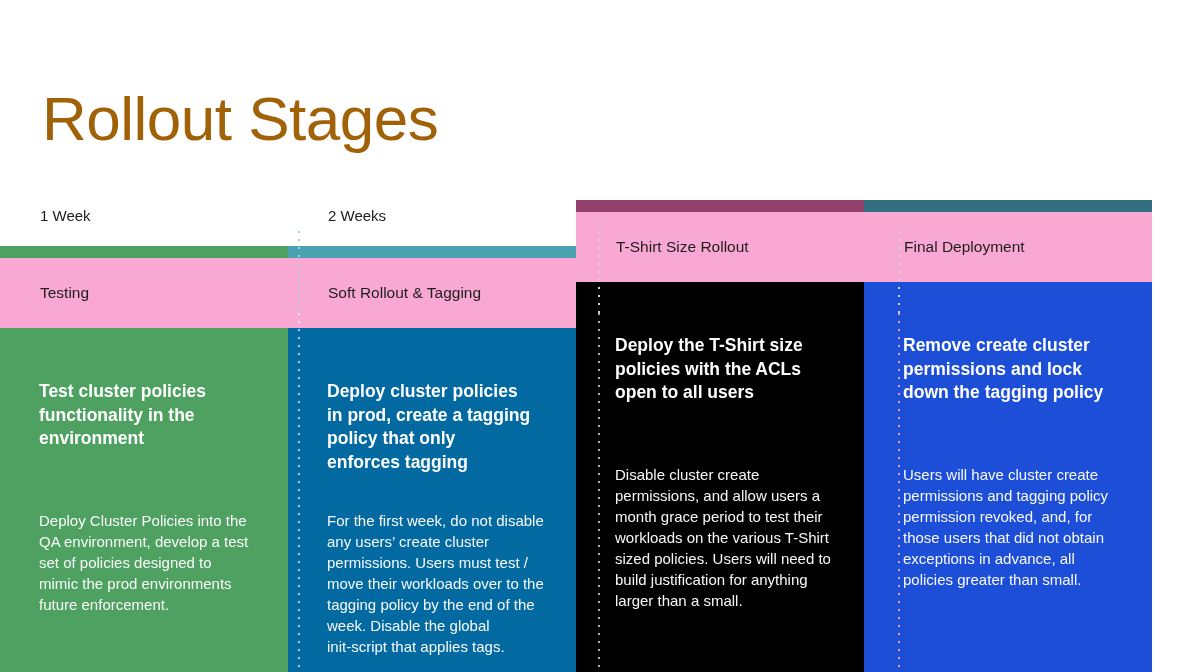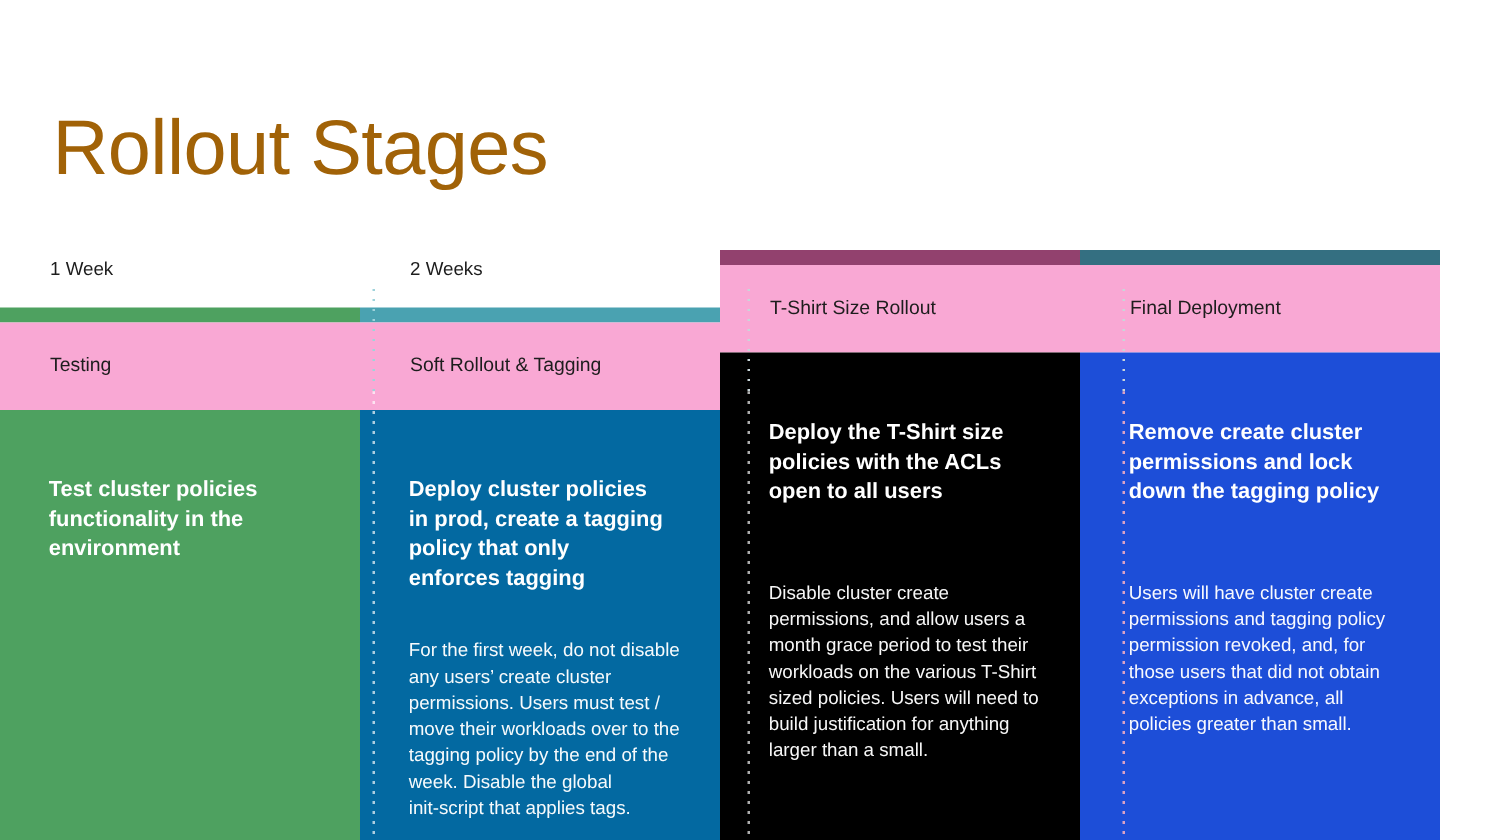--- a/index.html
+++ b/index.html
@@ -119,20 +119,25 @@
   <div class="timeline">
 
     <div class="col">
       <div class="duration">1 Week</div>
       <div class="bar" style="background: rgb(78, 161, 96);"></div>
       <div class="stage">Testing</div>
       <div class="panel" style="background: rgb(78, 161, 96);">
         <div class="heading">Test cluster policies
 functionality in the
 environment</div>
+        <div class="body-text">Deploy Cluster Policies into the
+QA environment, develop a test
+set of policies designed to
+mimic the prod environments
+future enforcement.</div>
       </div>
     </div>
 
     <div class="col">
       <div class="duration">2 Weeks</div>
       <div class="bar" style="background: rgb(74, 162, 177);"></div>
       <div class="stage">Soft Rollout &amp; Tagging</div>
       <div class="panel" style="background: #0369a1;">
         <div class="heading">Deploy cluster policies
 in prod, create a tagging

